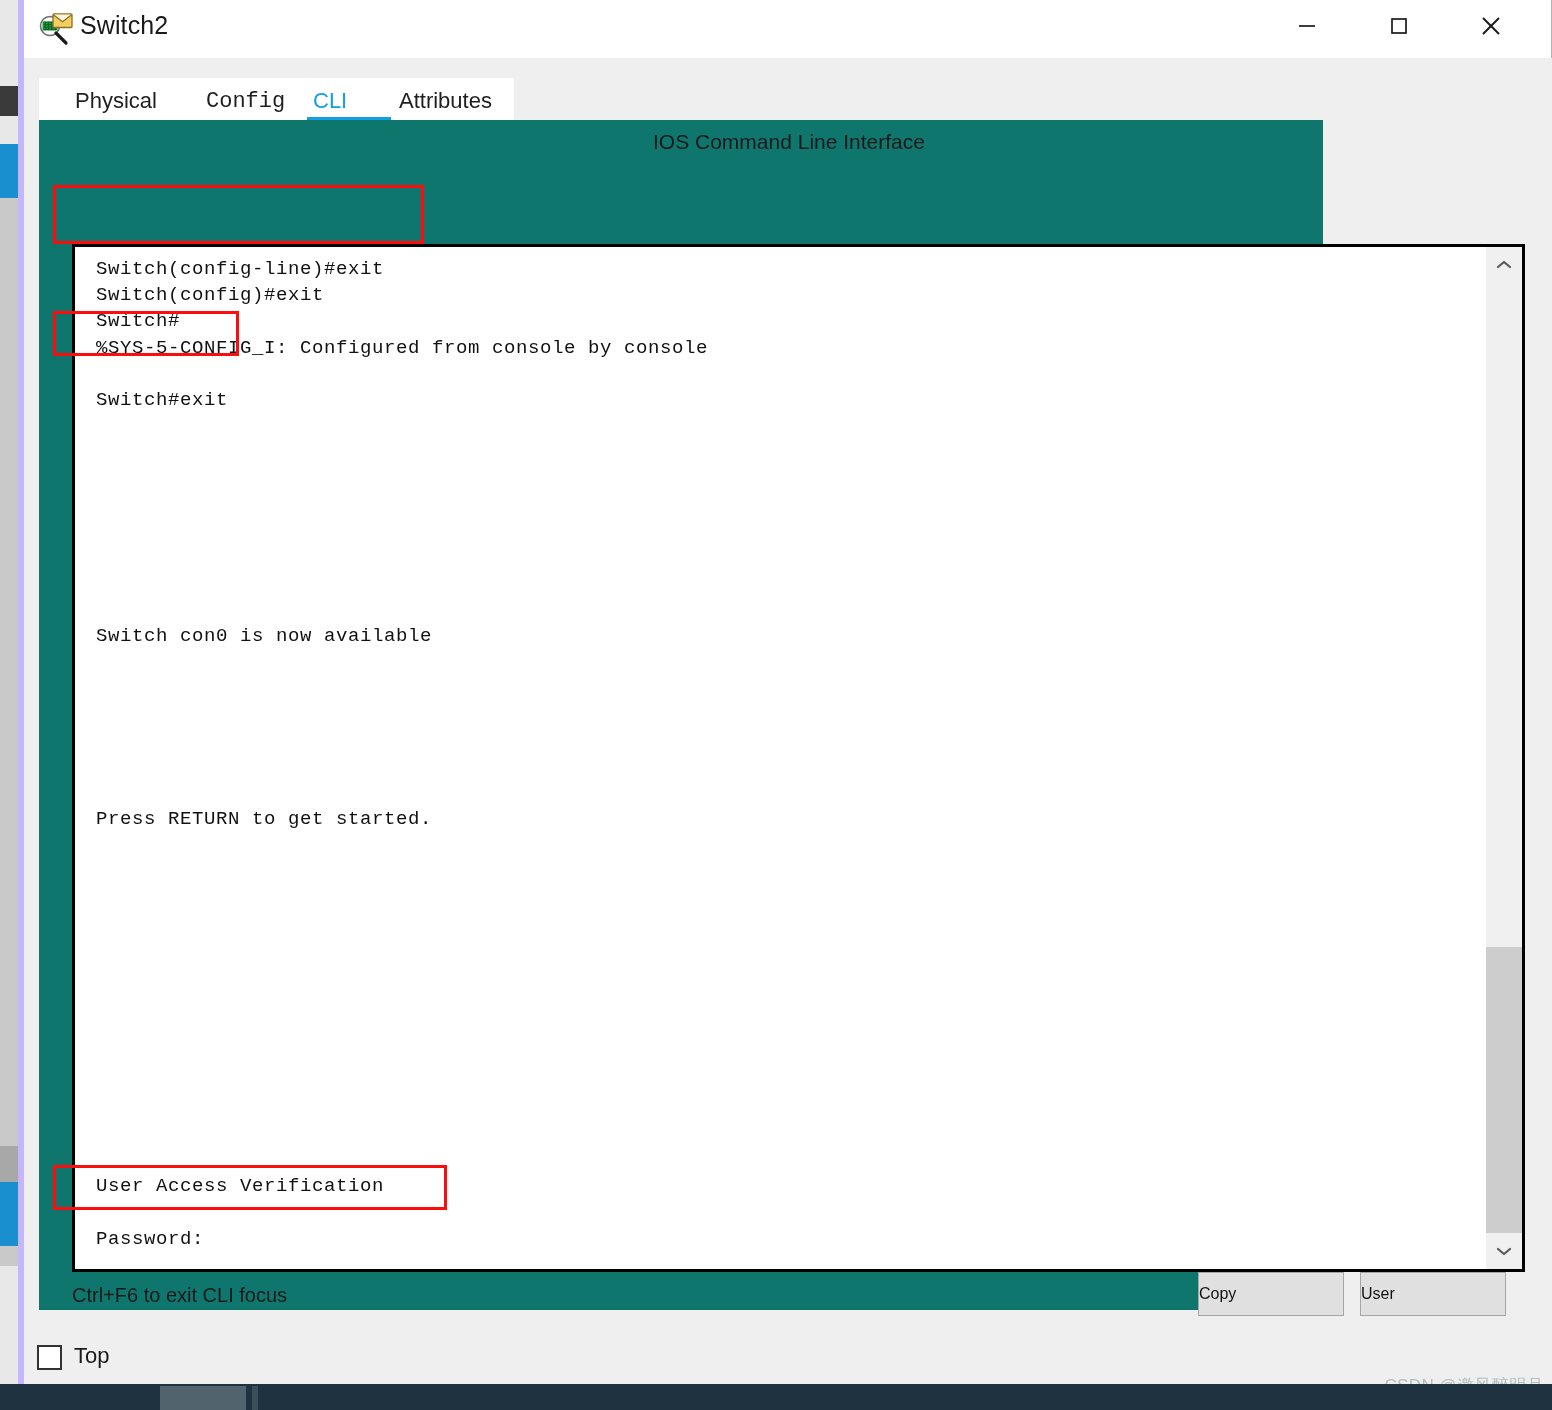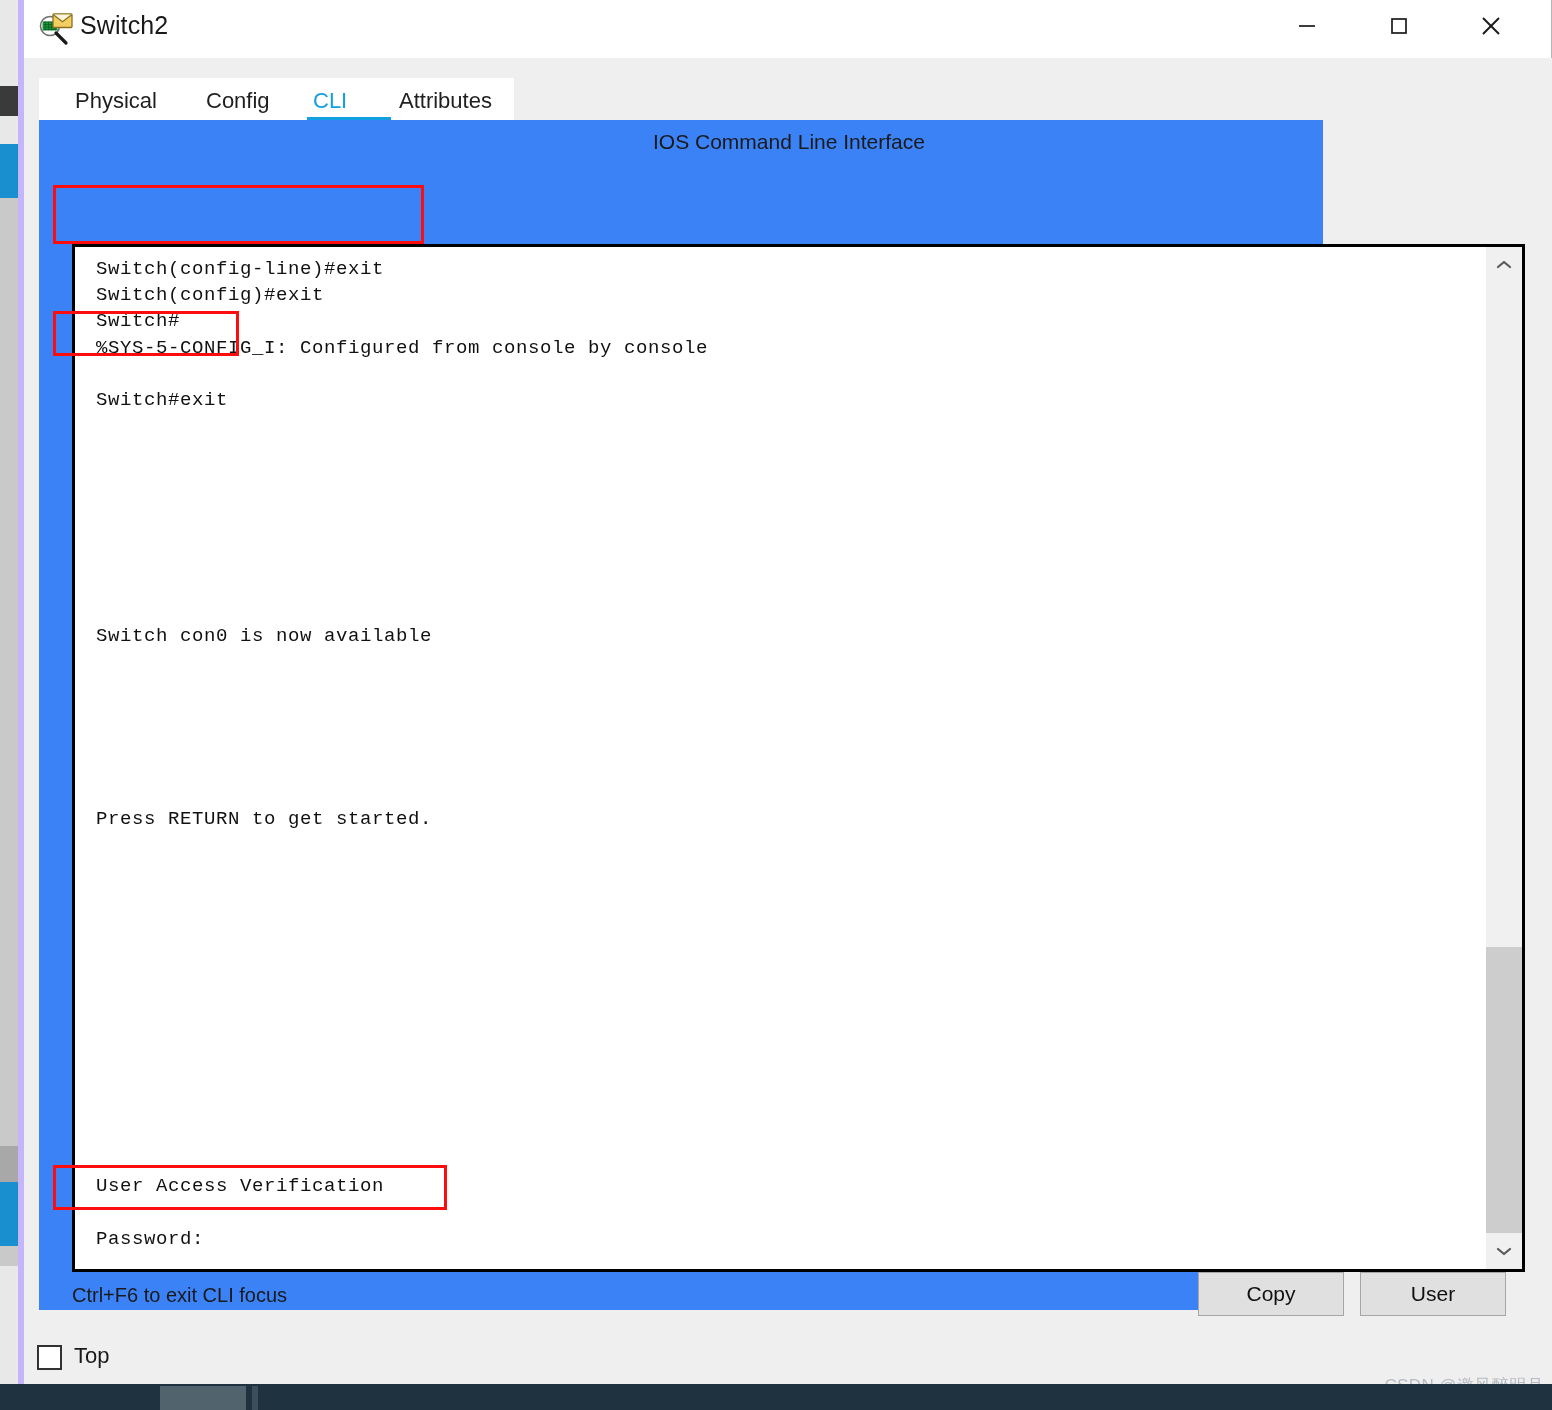--- a/index.html
+++ b/index.html
@@ -133,40 +133,40 @@
     position: absolute;
     top: 0;
     height: 46px;
     display: flex;
     align-items: center;
     font-size: 22px;
     color: #1f1f1f;
     padding: 0 2px;
   }
   #tab-physical   { left: 34px; }
-  #tab-config     { left: 165px; }
+  #tab-config     { left: 165px; font-family: Liberation Mono, monospace; }
   #tab-cli        { left: 272px; color: #12A0E3; }
   #tab-attributes { left: 358px; }
   #tab-underline {
     position: absolute;
     left: 268px;
     top: 39px;
     width: 84px;
     height: 6px;
     background: #12A0E3;
   }
 
   
   #card {
     position: absolute;
     left: 15px;
     top: 62px;
     width: 1284px;
     height: 1190px;
-    background: #3b82f6;
+    background: #0f766e;
   }
 
   #cli-header {
     position: absolute;
     left: 0;
     top: 10px;
     width: 1500px;
     text-align: center;
     font-size: 21px;
     color: #1a1a1a;
@@ -237,25 +237,24 @@
     text-align: center;
   }
   .actionbtn {
     position: absolute;
     top: 1152px;
     width: 146px;
     height: 44px;
     background: #e0e0e0;
     border: 1px solid #a6a6a6;
     box-sizing: border-box;
-    font-size: 21px;
+    font-size: 16px;
     color: #111111;
     display: flex;
     align-items: center;
-    justify-content: center;
     cursor: pointer;
   }
   #btn-copy  { left: 1159px; }
   #btn-paste { left: 1321px; }
 
   
   #bottombar {
     position: absolute;
     left: 0;
     top: 1328px;

